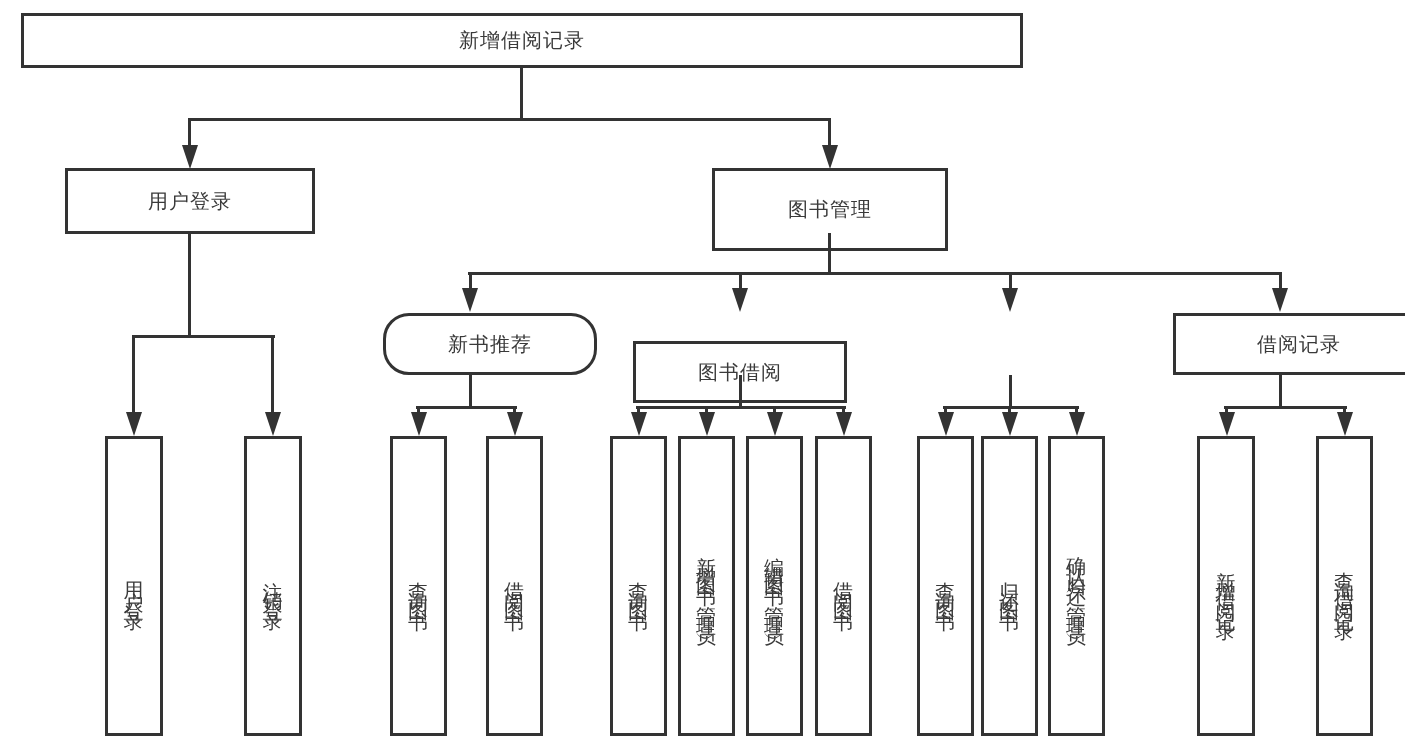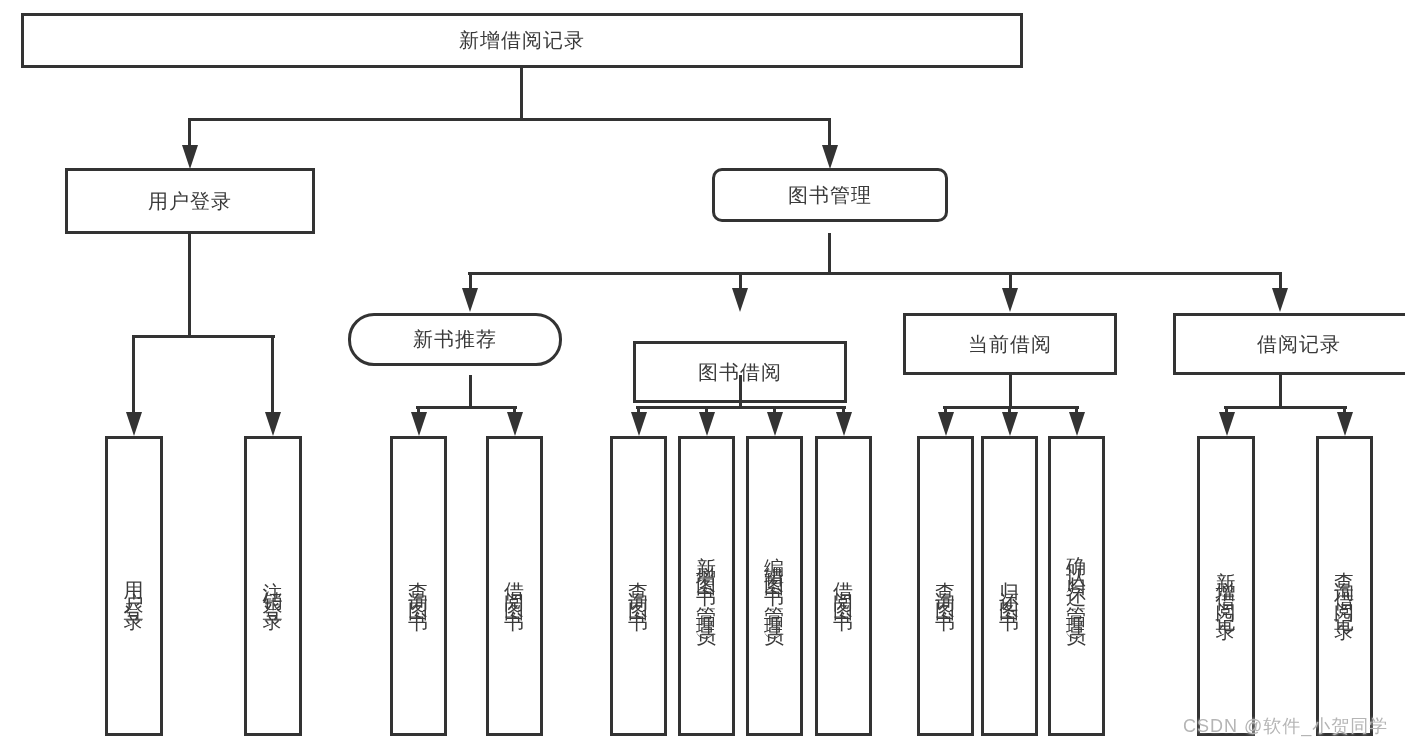--- a/index.html
+++ b/index.html
@@ -67,21 +67,21 @@
   <div class="vline" style="left:520px; top:68px; width:3px; height:50px;"></div>
   <div class="hline" style="left:188px; top:118px; width:643px; height:3px;"></div>
   <div class="vline" style="left:188px; top:118px; width:3px; height:28px;"></div>
   <div class="arrowhead" style="left:182px; top:145px;"></div>
   <div class="vline" style="left:828px; top:118px; width:3px; height:28px;"></div>
   <div class="arrowhead" style="left:822px; top:145px;"></div>
 
   <div class="node" style="left:65px; top:168px; width:250px; height:66px;">
     <span>用户登录</span>
   </div>
-  <div class="node" style="left:712px; top:168px; width:236px; height:54px;border-radius:10px;">
+  <div class="node" style="left:712px; top:168px; width:236px; height:83px;">
     <span>图书管理</span>
   </div>
 
   <div class="vline" style="left:188px; top:234px; width:3px; height:101px;"></div>
   <div class="hline" style="left:132px; top:335px; width:143px; height:3px;"></div>
   <div class="vline" style="left:132px; top:335px; width:3px; height:79px;"></div>
   <div class="arrowhead" style="left:126px; top:412px;"></div>
   <div class="vline" style="left:271px; top:335px; width:3px; height:79px;"></div>
   <div class="arrowhead" style="left:265px; top:412px;"></div>
 
@@ -96,28 +96,25 @@
   <div class="hline" style="left:468px; top:272px; width:813px; height:3px;"></div>
   <div class="vline" style="left:469px; top:272px; width:3px; height:18px;"></div>
   <div class="arrowhead" style="left:462px; top:288px;"></div>
   <div class="vline" style="left:739px; top:272px; width:3px; height:18px;"></div>
   <div class="arrowhead" style="left:732px; top:288px;"></div>
   <div class="vline" style="left:1009px; top:272px; width:3px; height:18px;"></div>
   <div class="arrowhead" style="left:1002px; top:288px;"></div>
   <div class="vline" style="left:1279px; top:272px; width:3px; height:18px;"></div>
   <div class="arrowhead" style="left:1272px; top:288px;"></div>
 
-  <div class="node" style="left:348px; top:313px; width:214px; height:53px;border-radius:26px;">
+  <div class="node" style="left:383px; top:313px; width:214px; height:62px;border-radius:26px;">
     <span>新书推荐</span>
   </div>
   <div class="node" style="left:633px; top:313px; width:214px; height:62px;margin-top:28px;">
     <span>图书借阅</span>
-  </div>
-  <div class="node" style="left:903px; top:313px; width:214px; height:62px;">
-    <span>当前借阅</span>
   </div>
   <div class="node" style="left:1173px; top:313px; width:252px; height:62px;align-items:center;">
     <span>借阅记录</span>
   </div>
 
   <div class="vline" style="left:469px; top:375px; width:3px; height:33px;"></div>
   <div class="hline" style="left:416px; top:406px; width:101px; height:3px;"></div>
   <div class="vline" style="left:417px; top:406px; width:3px; height:9px;"></div>
   <div class="arrowhead" style="left:411px; top:412px;"></div>
   <div class="vline" style="left:513px; top:406px; width:3px; height:9px;"></div>
@@ -176,15 +173,14 @@
   <div class="arrowhead" style="left:1219px; top:412px;"></div>
   <div class="vline" style="left:1343px; top:406px; width:3px; height:9px;"></div>
   <div class="arrowhead" style="left:1337px; top:412px;"></div>
   <div class="node leaf" style="left:1197px; top:436px; width:58px; height:300px;">
     <span>新增借阅记录</span>
   </div>
   <div class="node leaf" style="left:1316px; top:436px; width:57px; height:300px;">
     <span>查询借阅记录</span>
   </div>
 
-  <div class="watermark" style="left:1183px; top:714px;">CSDN @软件_小贺同学</div>
 
 </div>
 
 </body></html>

